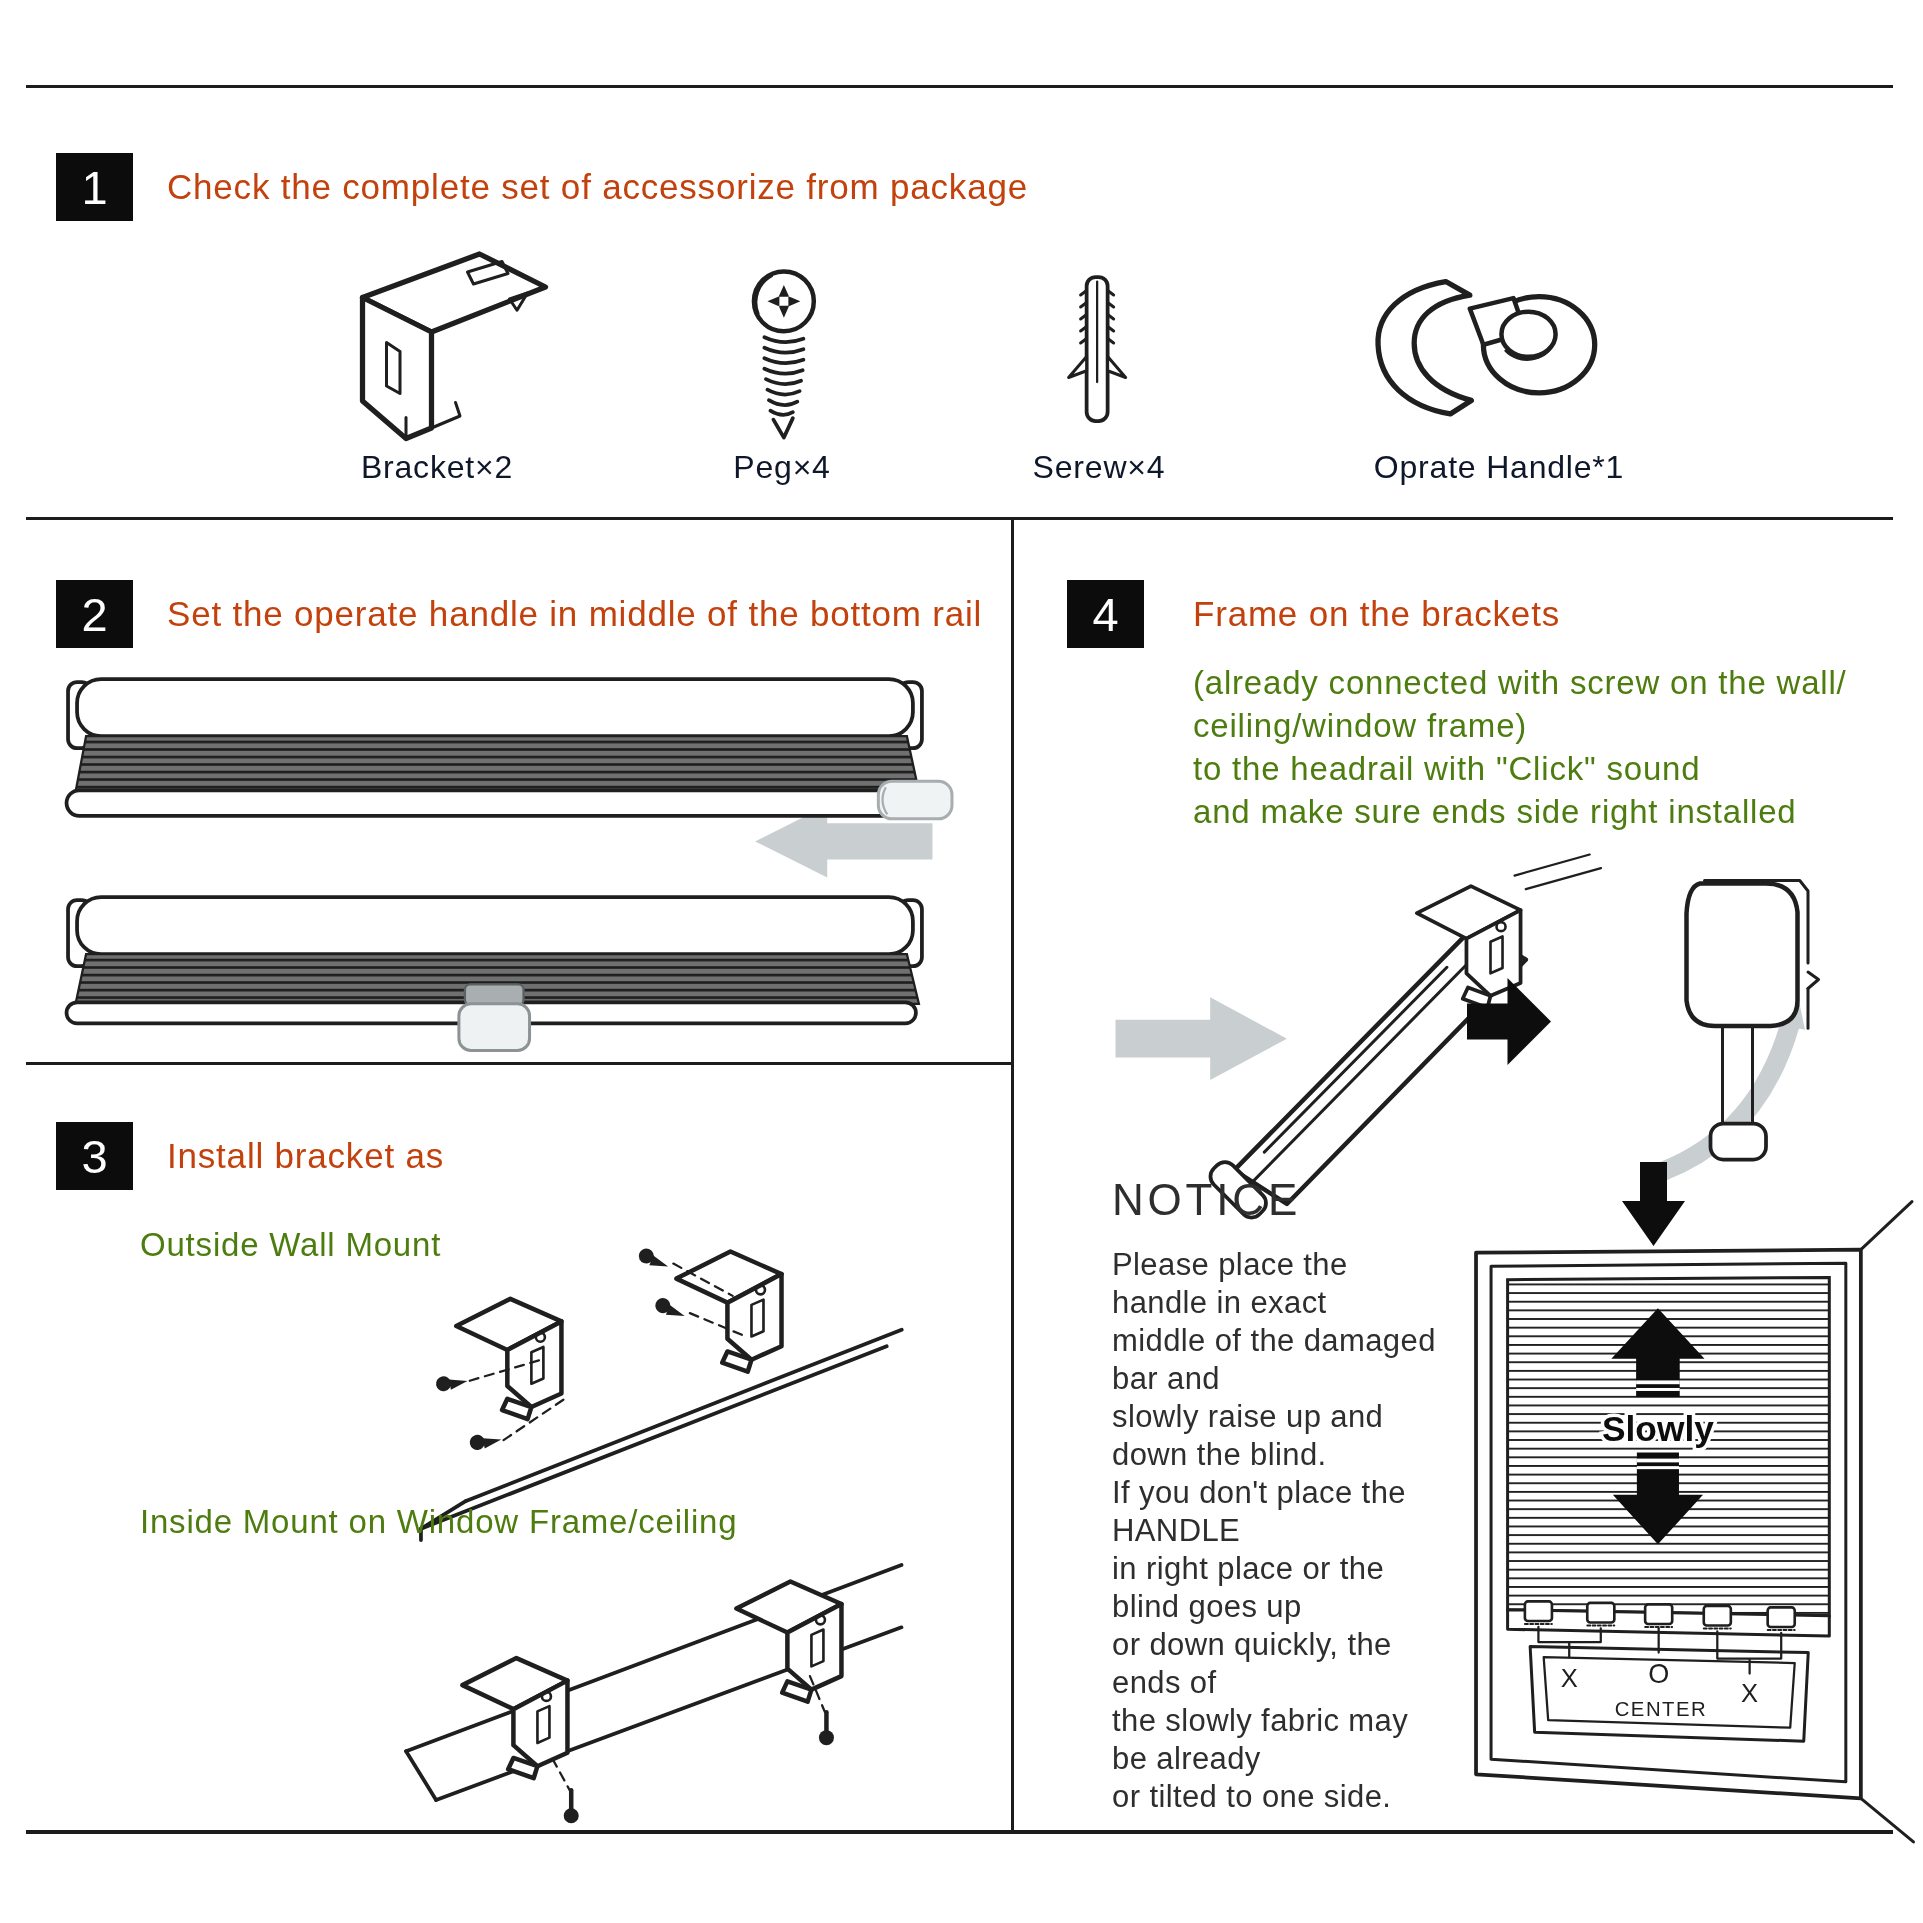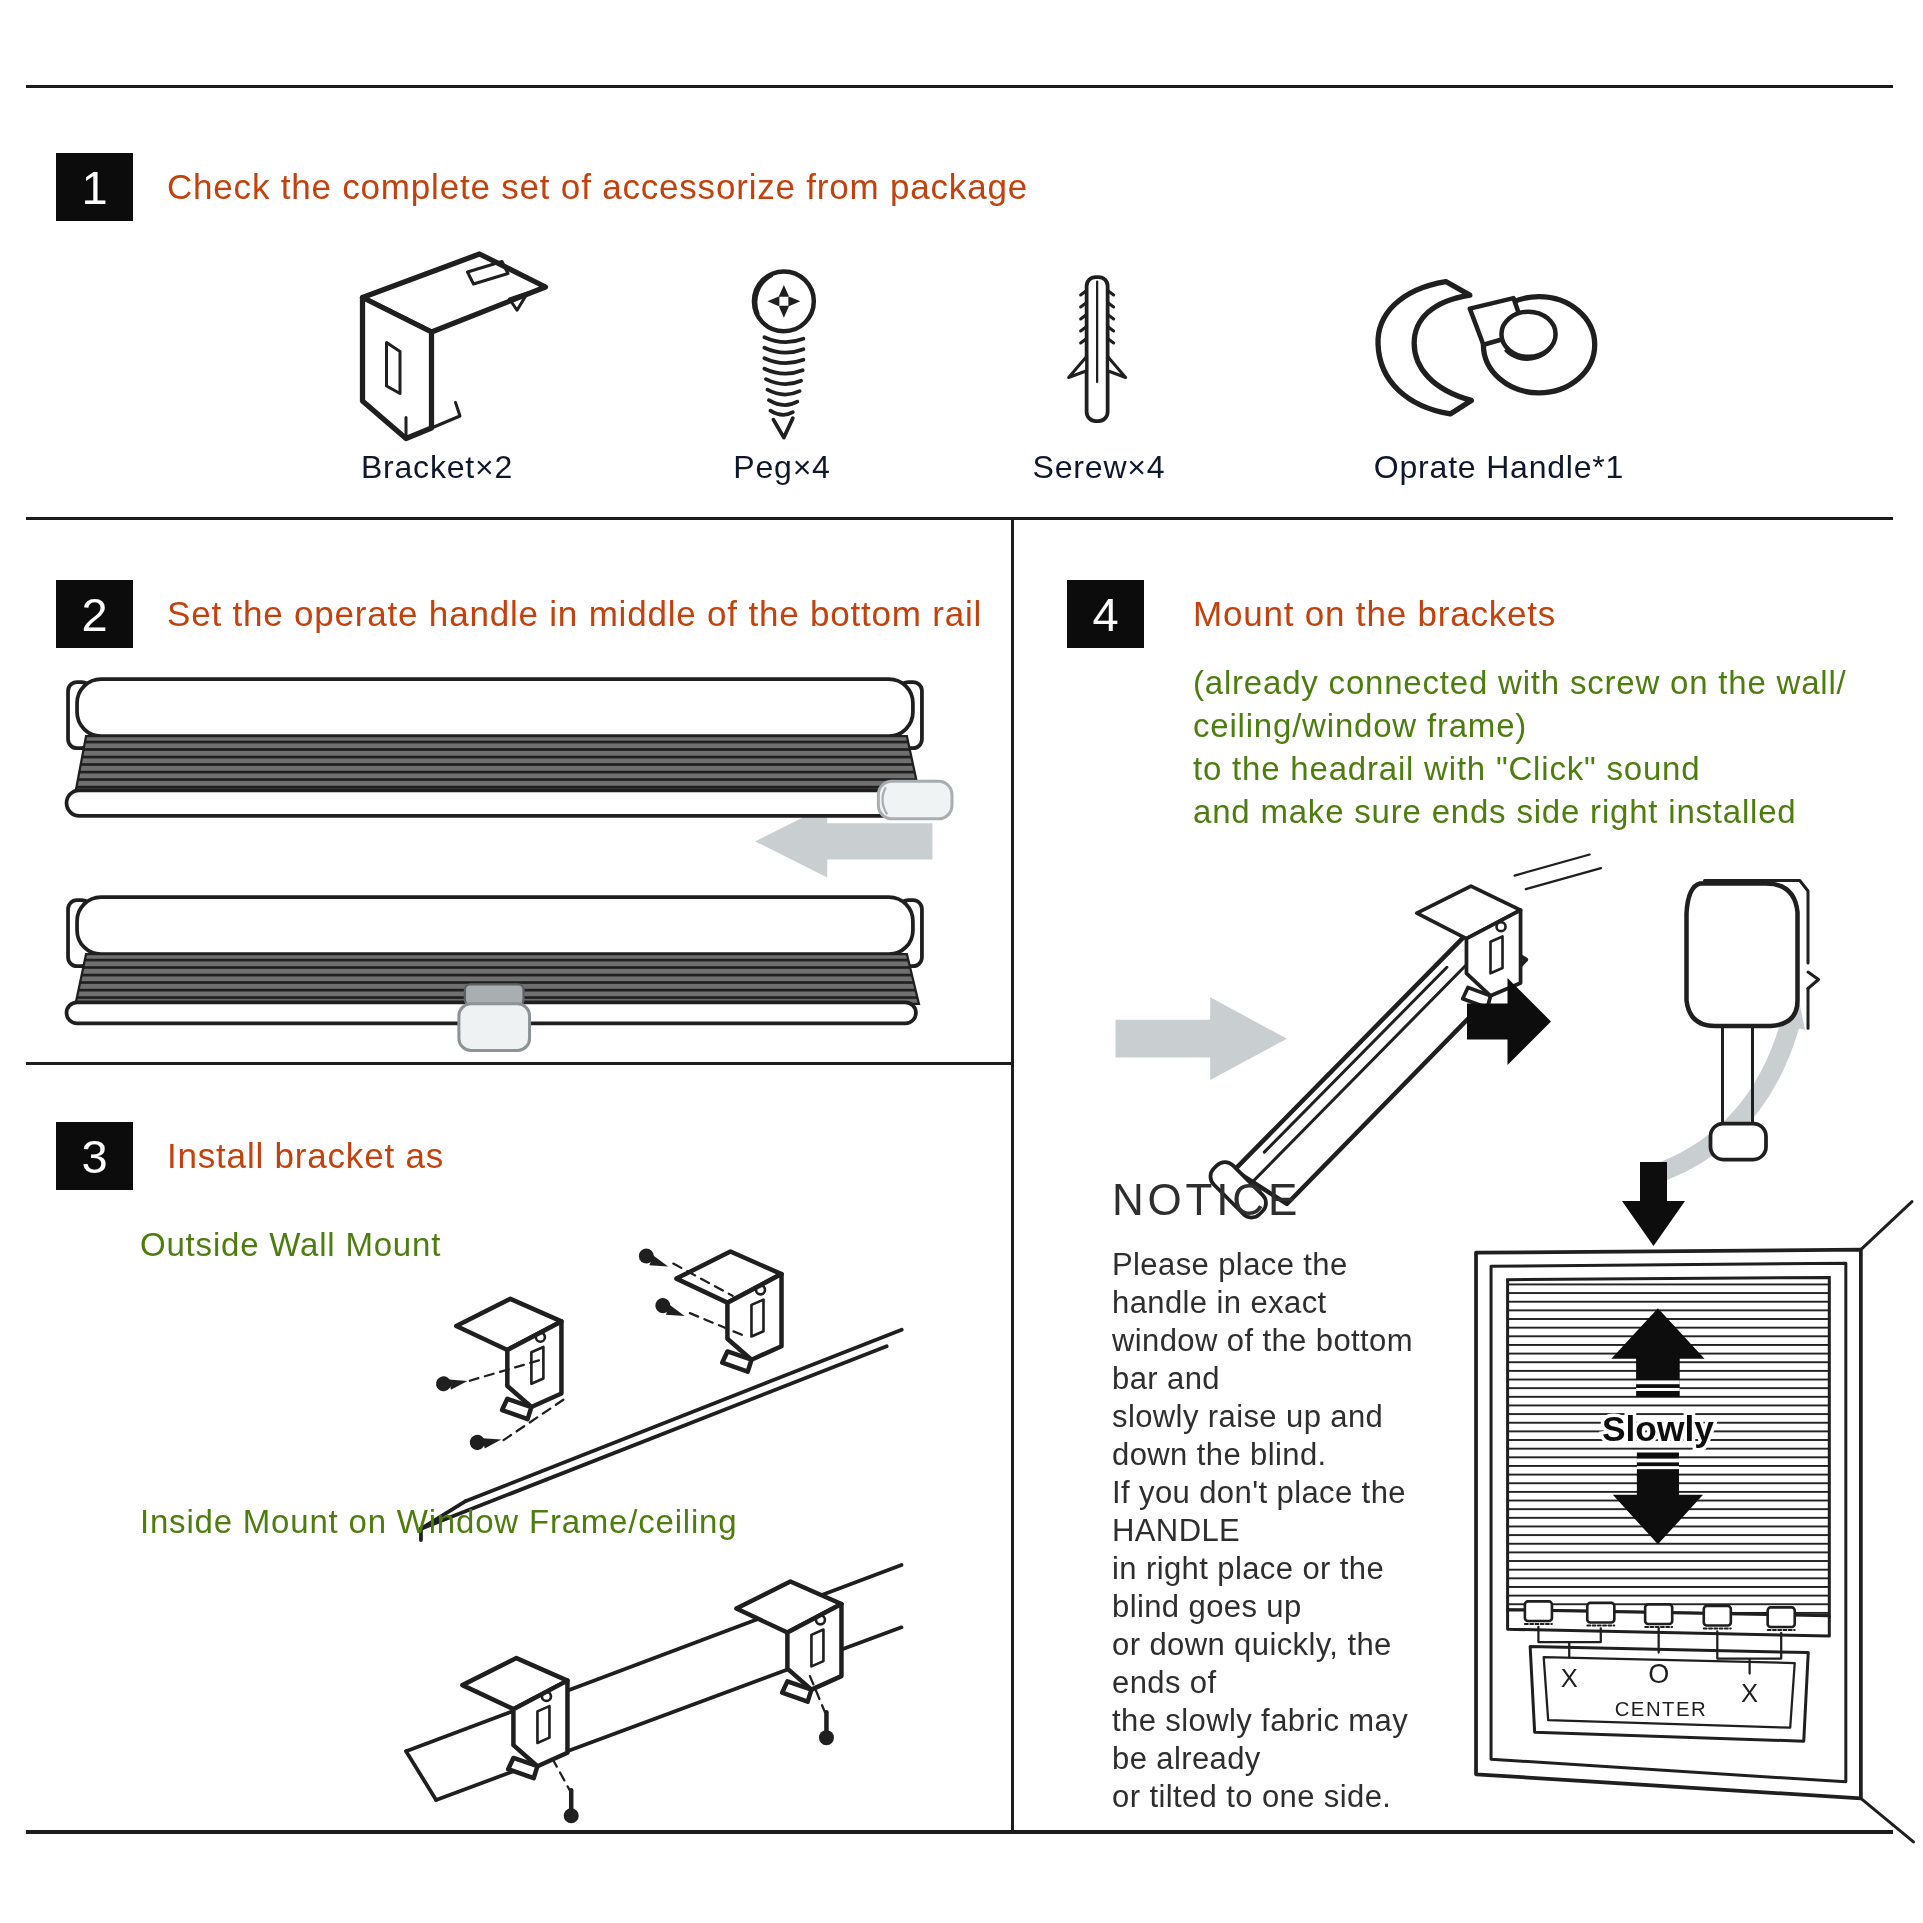--- a/index.html
+++ b/index.html
@@ -237,21 +237,21 @@
       <circle cx="330" cy="366" r="10" fill="#1f1f1f"></circle>
       <path d="M648,180 L668,228" class="ln" stroke-width="3" stroke-dasharray="12 9"></path>
       <path d="M670,228 L670,252" class="ln" stroke-width="6"></path>
       <circle cx="670" cy="262" r="10" fill="#1f1f1f"></circle>
     </g>
   </svg>
 
   <div class="badge" style="left:1067px;top:580px;">
     <span>4</span>
   </div>
-  <div class="title" style="left:1193px;top:580px;">Mount on the brackets</div>
+  <div class="title" style="left:1193px;top:580px;">Frame on the brackets</div>
   <div class="abs" style="left:1193px;top:661px;">
     <span class="desc-line">(already connected with screw on the wall/</span>
     <span class="desc-line">ceiling/window frame)</span>
     <span class="desc-line">to the headrail with "Click" sound</span>
     <span class="desc-line">and make sure ends side right installed</span>
   </div>
 
   <svg style="left:1105px;top:853px;" width="511" height="357" viewBox="0 0 680 475">
     <path d="M14,222 L140,222 L140,192 L242,247 L140,302 L140,272 L14,272 Z" fill="#c9ced1" stroke="none"></path>
     <g class="fw" stroke-width="6">
@@ -303,21 +303,21 @@
   </svg>
 
   <svg style="left:1622px;top:1162px;" width="63" height="84" viewBox="0 0 84 112">
     <path d="M24,0 H60 V52 H84 L42,112 L0,52 H24 Z" fill="#0d0d0d"></path>
   </svg>
 
   <div class="notice-head" style="left:1112px;top:1175px;">NOTICE</div>
   <div class="abs" style="left:1112px;top:1246px;">
     <span class="notice-line">Please place the</span>
     <span class="notice-line">handle in exact</span>
-    <span class="notice-line">window of the bottom</span>
+    <span class="notice-line">middle of the damaged</span>
     <span class="notice-line">bar and</span>
     <span class="notice-line">slowly raise up and</span>
     <span class="notice-line">down the blind.</span>
     <span class="notice-line">If you don't place the</span>
     <span class="notice-line">HANDLE</span>
     <span class="notice-line">in right place or the</span>
     <span class="notice-line">blind goes up</span>
     <span class="notice-line">or down quickly, the</span>
     <span class="notice-line">ends of</span>
     <span class="notice-line">the slowly fabric may</span>

